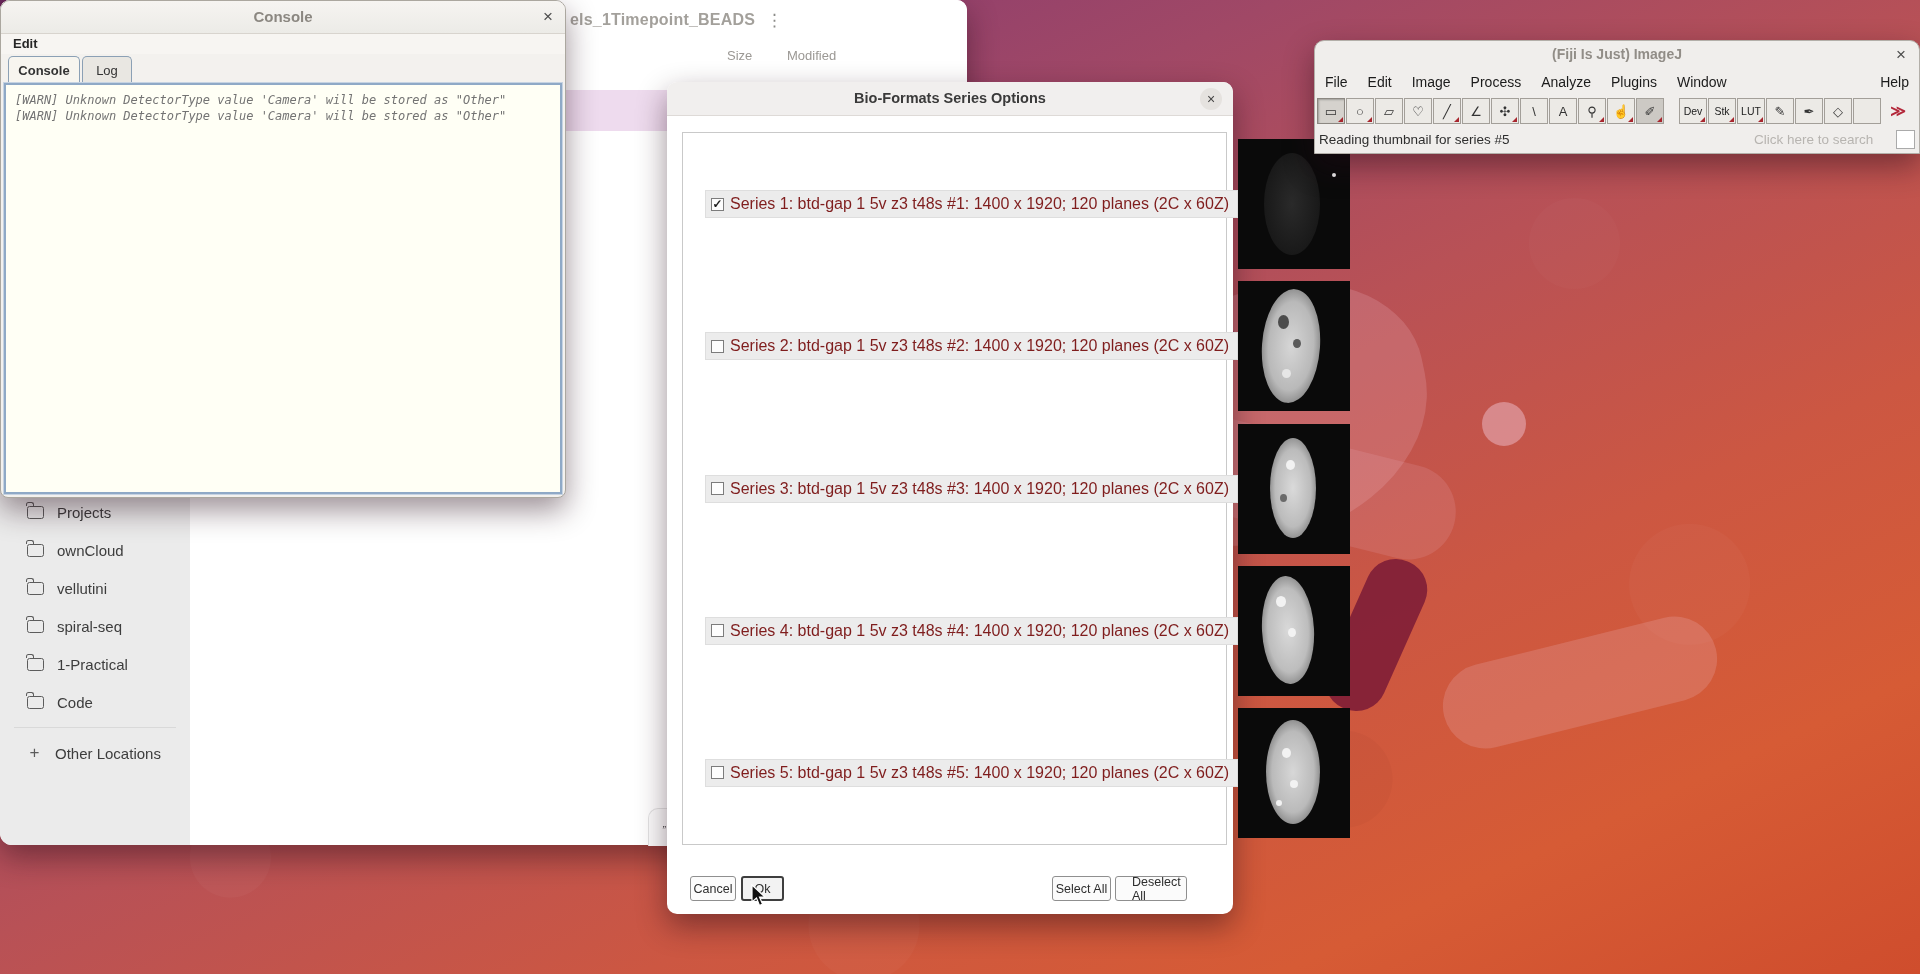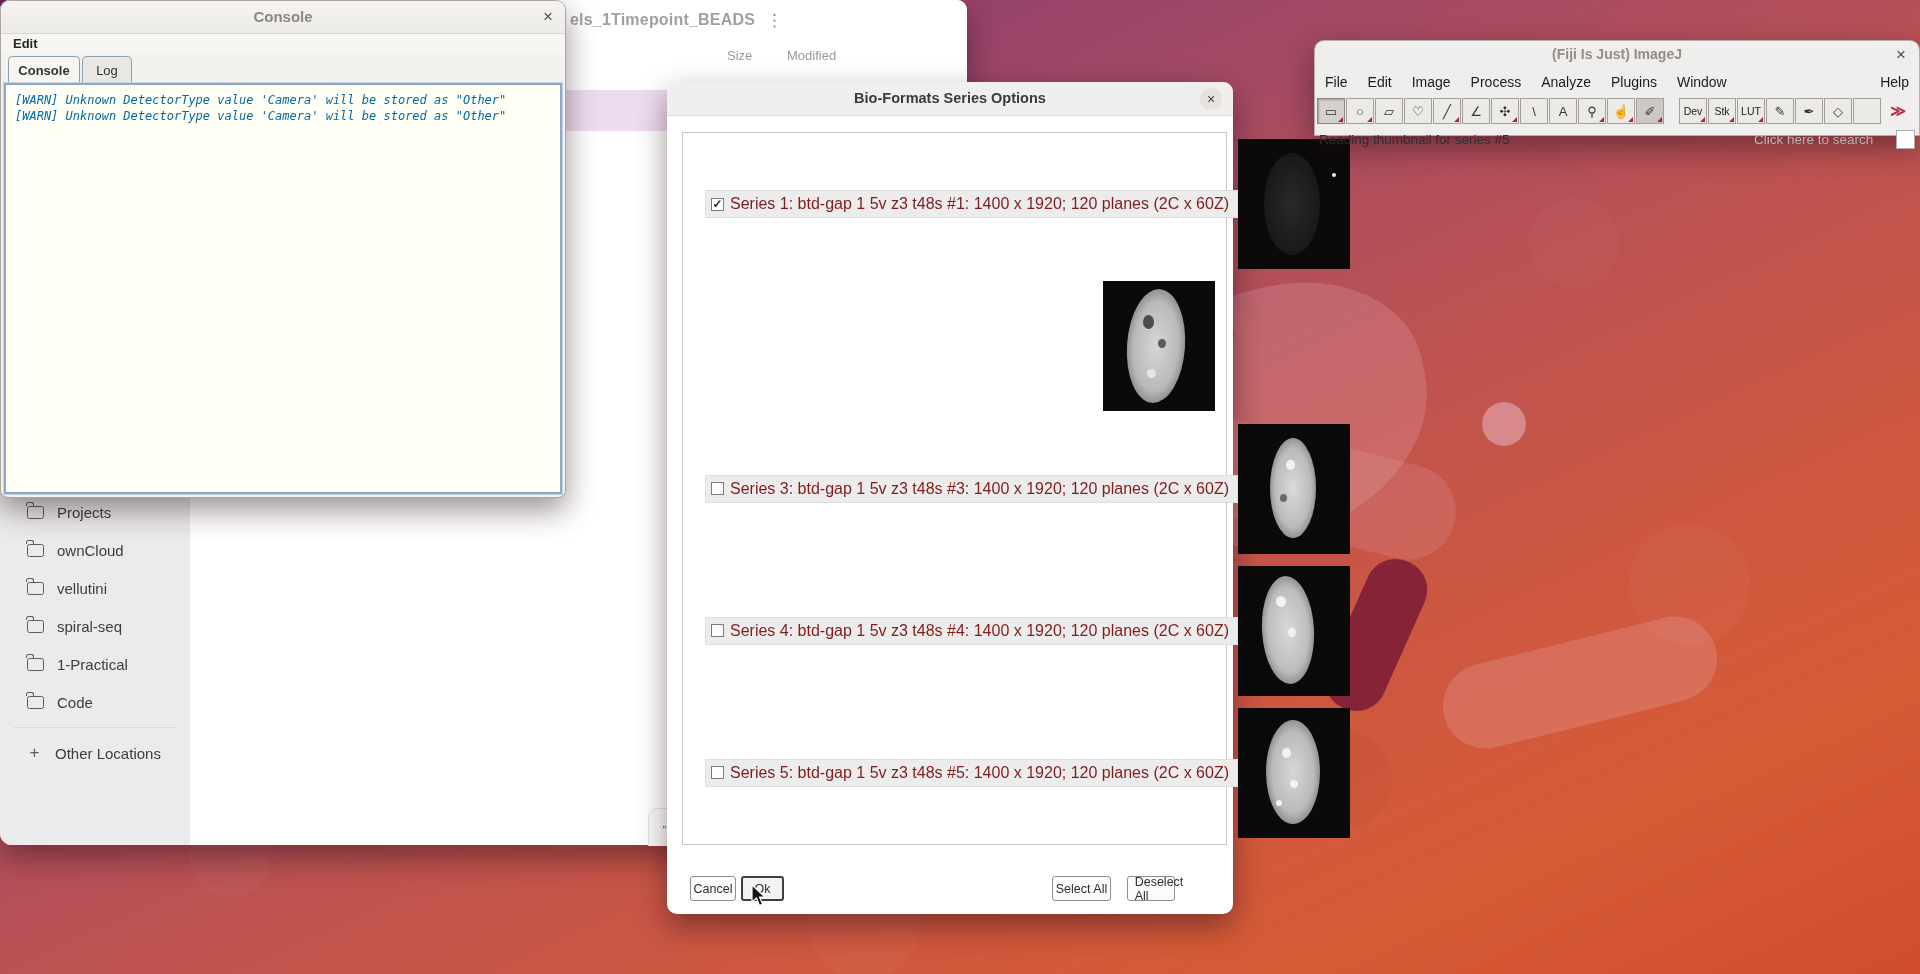--- a/index.html
+++ b/index.html
@@ -73,21 +73,21 @@
   #console-tabs{position:absolute;left:0;top:55px;right:0;height:28px;}
   .jtab{position:absolute;top:0;height:27px;box-sizing:border-box;border:1px solid #8ba0b5;
         border-bottom:none;border-radius:5px 5px 0 0;font-size:13px;color:#333;
         display:flex;align-items:center;justify-content:center;}
   #tab-console{left:7px;width:72px;background:#f7f5ef;font-weight:bold;}
   #tab-log{left:81px;width:50px;background:#e9e7e2;}
   #console-textarea{position:absolute;left:3px;top:82px;width:558px;height:411px;box-sizing:border-box;
         border:2px solid #8fa9c6;outline:1px solid #c6d3e2;background:#fffff5;
         padding:7px 9px;overflow:hidden;}
   .warn-line{font-family:"DejaVu Sans Mono",monospace;font-style:italic;font-size:12px;
-        line-height:16px;color:#0369a1;white-space:pre;}
+        line-height:16px;color:#737373;white-space:pre;}
 
   
   #bf-dialog{left:667px;top:82px;width:566px;height:832px;background:#ffffff;border-radius:10px;}
   #bf-titlebar{position:absolute;left:0;top:0;right:0;height:33px;background:#f1efee;
         border-bottom:1px solid #dedad7;border-radius:10px 10px 0 0;padding-left:28px;}
   #bf-title{position:absolute;left:0;right:0;top:8px;text-align:center;font-size:14.5px;
         font-weight:bold;color:#3a3a3a;}
   #bf-close{position:absolute;right:11px;top:6px;width:22px;height:22px;border-radius:50%;
         background:#e5e2df;display:flex;align-items:center;justify-content:center;}
   #bf-close span{font-size:14px;color:#444;}
@@ -120,24 +120,24 @@
   .t5 .blob{left:28px;top:12px;width:54px;height:104px;background:radial-gradient(#d7d7d7 0%,#bababa 55%,#6c6c6c 85%);}
   .t5 .s1{left:44px;top:40px;width:9px;height:10px;}
   .t5 .s2{left:52px;top:72px;width:8px;height:8px;}
   .t5 .s3{left:38px;top:92px;width:6px;height:6px;}
   .bf-btn{position:absolute;top:794px;height:25px;box-sizing:border-box;background:#fbfbfb;
         border:1px solid #8f8f8f;border-radius:3px;font-size:12.5px;color:#2e2e2e;
         display:flex;align-items:center;justify-content:center;font-family:inherit;}
   #btn-cancel{left:23px;width:46px;}
   #btn-ok{left:74px;width:43px;border:2px solid #3e3e3e;background:#f2f2f2;}
   #btn-select-all{left:385px;width:59px;}
-  #btn-deselect-all{left:460px;width:48px;padding-left:16px;}
-
-  
-  #ij-win{left:1314px;top:40px;width:606px;height:96px;background:#f0eeec;
+  #btn-deselect-all{left:448px;width:72px;padding-left:16px;}
+
+  
+  #ij-win{left:1314px;top:40px;width:606px;height:114px;background:#f0eeec;
         border:1px solid #b3afa9;box-sizing:border-box;border-radius:10px 10px 0 0;}
   #ij-titlebar{position:absolute;left:0;top:0;right:0;height:27px;}
   #ij-title{position:absolute;left:0;right:0;top:5px;text-align:center;font-size:14px;
         font-weight:bold;color:#918d87;}
   #ij-close{position:absolute;right:13px;top:5px;}
   #ij-menubar{position:absolute;left:0;top:27px;right:0;height:27px;display:flex;
         align-items:center;gap:20px;padding:0 10px;font-size:14px;color:#1b1b1b;}
   .ij-menu-help{margin-left:auto;}
   #ij-toolbar{position:absolute;left:2px;top:55px;right:2px;height:30px;display:flex;align-items:center;}
   .tool{width:28px;height:26px;box-sizing:border-box;border:1px solid #a39f99;background:#eceae6;
@@ -261,20 +261,24 @@
             </span>
           <span class="bf-label">Series 1: btd-gap 1 5v z3 t48s #1: 1400 x 1920; 120 planes (2C x 60Z)</span>
         </div>
         <div class="thumb t1">
           <div class="blob"></div>
           <div class="speck s1"></div>
         </div>
       </div>
 
       <div class="bf-row">
+        <div class="bf-strip">
+          <span class="cb"></span>
+          <span class="bf-label">Series 2: btd-gap 1 5v z3 t48s #2: 1400 x 1920; 120 planes (2C x 60Z)</span>
+        </div>
         <div class="thumb t2">
           <div class="blob"></div>
           <div class="speck s1"></div>
           <div class="speck s2"></div>
           <div class="speck s3"></div>
         </div>
       </div>
 
       <div class="bf-row">
         <div class="bf-strip">

